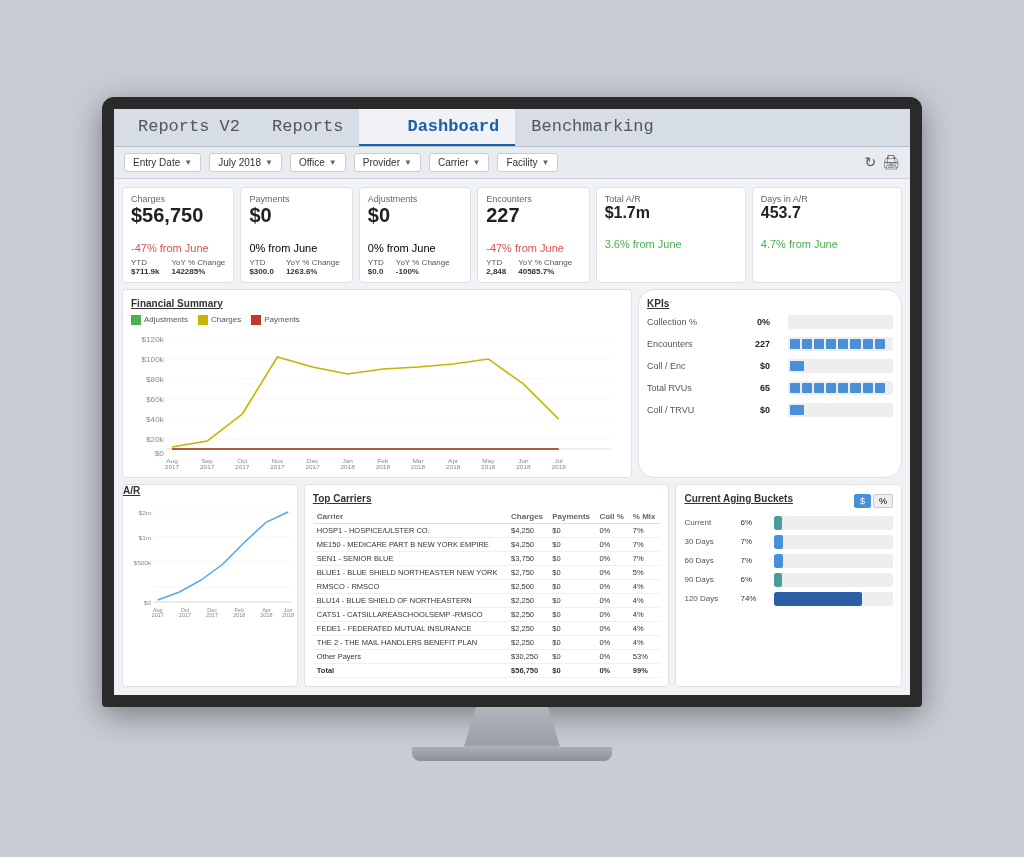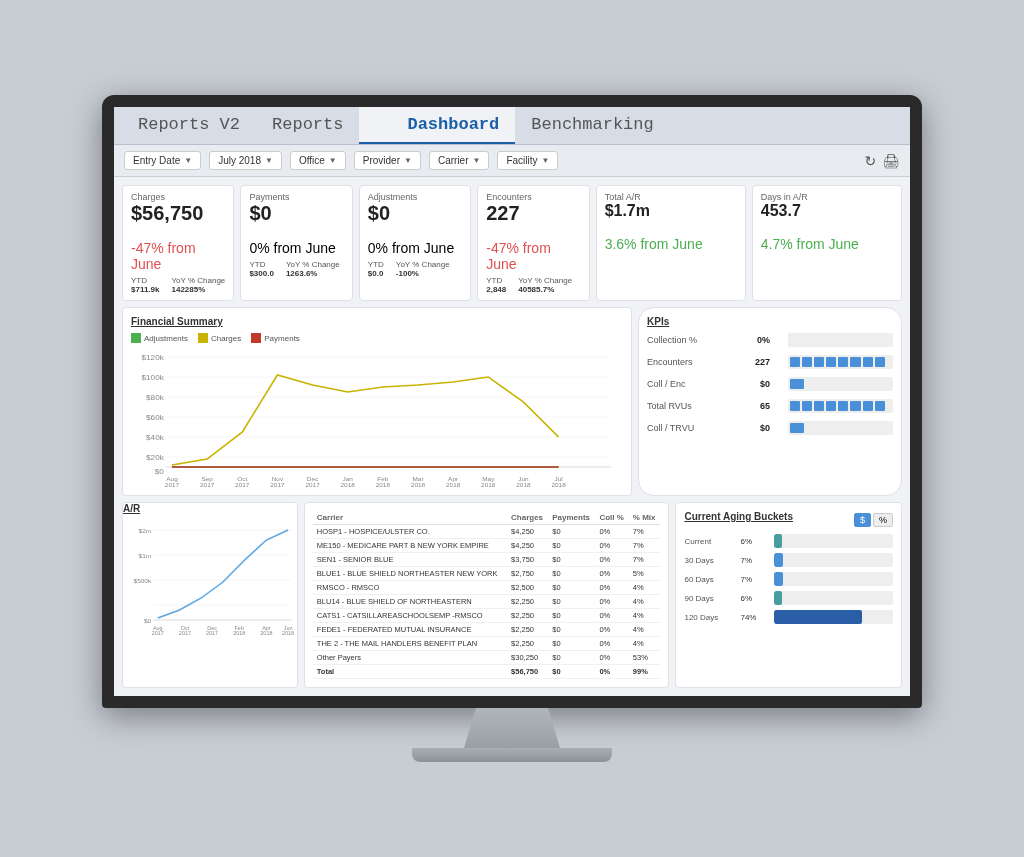--- a/index.html
+++ b/index.html
@@ -110,21 +110,21 @@
       background: white;
       border: 1px solid #dde1e6;
       border-radius: 4px;
       padding: 6px 8px;
       flex: 1;
     }
     .metric-card.wide { flex: 1.4; }
     .metric-label { font-size: 9px; color: #666; margin-bottom: 1px; }
     .metric-value { font-size: 20px; font-weight: bold; color: #222; line-height: 1; }
     .metric-value.smaller { font-size: 16px; }
-    .metric-change { font-size: 14px; margin-top: 17px; }
+    .metric-change { font-size: 11px; margin-top: 17px; }
     .metric-change.red { color: #e05050; }
     .metric-change.green { color: #4caf50; }
     .metric-ytd {
       display: flex;
       gap: 12px;
       margin-top: 4px;
     }
     .ytd-item { font-size: 8px; color: #555; }
     .ytd-item span { color: #333; font-weight: bold; }
 
@@ -558,20 +558,21 @@
               <text x="107" y="115" font-size="5" fill="#888" text-anchor="middle">2018</text>
               <text x="132" y="110" font-size="5" fill="#888" text-anchor="middle">Apr</text>
               <text x="132" y="115" font-size="5" fill="#888" text-anchor="middle">2018</text>
               <text x="152" y="110" font-size="5" fill="#888" text-anchor="middle">Jun</text>
               <text x="152" y="115" font-size="5" fill="#888" text-anchor="middle">2018</text>
             </svg>
           </div>
         </div>
 
         <div class="carriers-panel">
+          <div class="section-title">Top Carriers</div>
           <table class="carriers-table">
             <thead>
               <tr>
                 <th>Carrier</th>
                 <th>Charges</th>
                 <th>Payments</th>
                 <th>Coll %</th>
                 <th>% Mix</th>
               </tr>
             </thead>

